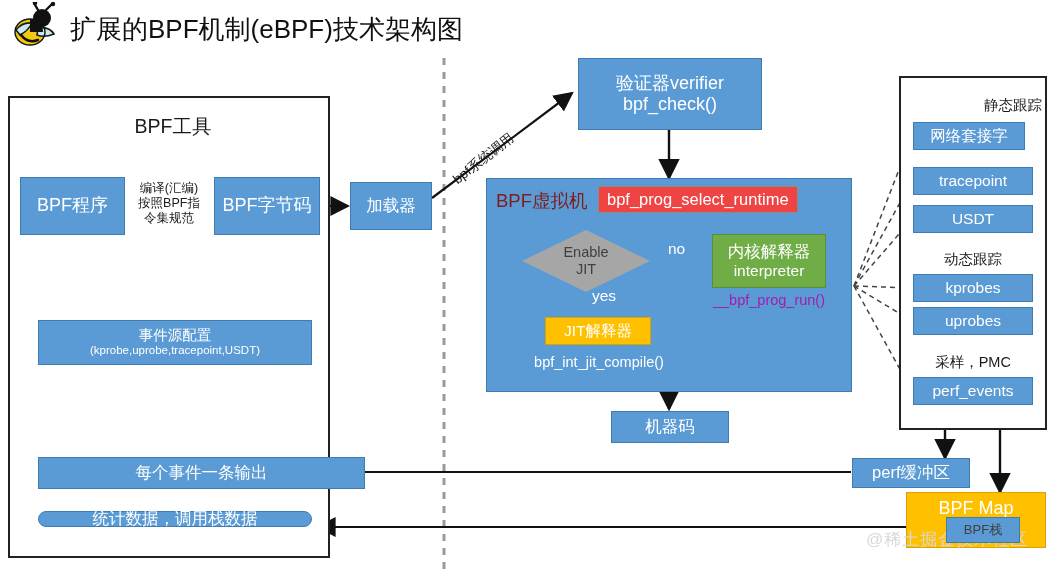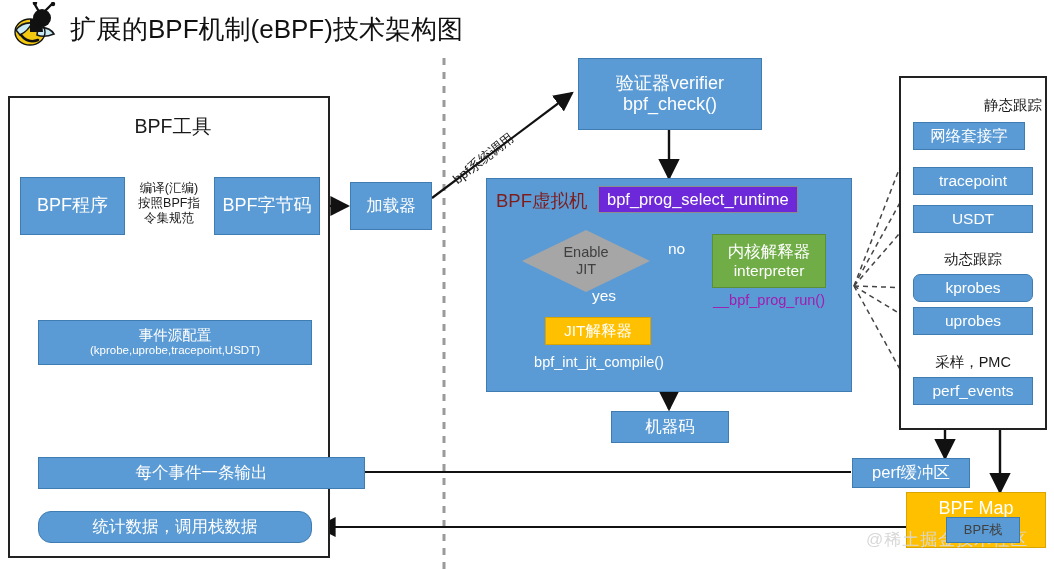--- a/index.html
+++ b/index.html
@@ -35,21 +35,21 @@
   .edge-label{position:absolute;color:#1a1a1a;text-align:center;line-height:1.2;}
   .rot{transform-origin:left top;white-space:nowrap;}
 
   .diamond{position:absolute;width:128px;height:62px;}
   .diamond .shape{position:absolute;inset:0;background:#A6A6A6;
         clip-path:polygon(50% 0,100% 50%,50% 100%,0 50%);}
   .diamond .txt{position:absolute;inset:0;display:flex;flex-direction:column;
         align-items:center;justify-content:center;color:#404040;font-size:14.5px;line-height:1.15;}
 
   .vmtitle{position:absolute;color:#7f1d1d;font-size:18.5px;white-space:nowrap;}
-  .chip{position:absolute;background:#6d28d9;color:#ffffff;font-size:16.5px;
+  .chip{position:absolute;background:#ef4444;color:#ffffff;font-size:16.5px;
         padding:3px 8px;border:1px solid #8C8C8C;white-space:nowrap;}
 
   .grouphdr{position:absolute;color:#1a1a1a;font-size:14.5px;white-space:nowrap;text-align:center;}
 
   .watermark{position:absolute;left:866px;top:528px;font-size:17px;color:#d8d8d8;
         white-space:nowrap;letter-spacing:1px;}
   .bpfstack{position:absolute;left:946px;top:517px;width:72px;height:24px;
         background:#5B9BD5;color:#404040;font-size:13px;display:flex;
         align-items:center;justify-content:center;border:1px solid #3E7CB1;}
 </style>
@@ -132,21 +132,21 @@
 
   <div class="node blue lbl-17" style="left:214px;top:177px;width:106px;height:58px;">BPF字节码</div>
 
   <div class="node blue" style="left:38px;top:320px;width:274px;height:45px;">
     <span class="lbl-14">事件源配置</span>
     <span class="lbl-small">(kprobe,uprobe,tracepoint,USDT)</span>
   </div>
 
   <div class="node blue lbl-16" style="left:38px;top:457px;width:327px;height:32px;">每个事件一条输出</div>
 
-  <div class="node blue lbl-16" style="left:38px;top:511px;width:274px;height:32px;border-radius:13px;">统计数据，调用栈数据</div>
+  <div class="node blue lbl-16" style="left:38px;top:511px;width:274px;height:16px;border-radius:13px;">统计数据，调用栈数据</div>
 
   <div class="node blue lbl-16" style="left:350px;top:182px;width:82px;height:48px;">加载器</div>
 
   <div class="edge-label lbl-13 rot" style="left:450px;top:175px;transform:rotate(-38deg);">bpf系统调用</div>
 
   <div class="node blue" style="left:578px;top:58px;width:184px;height:72px;">
     <span class="lbl-17">验证器verifier</span>
     <span class="lbl-17">bpf_check()</span>
   </div>
 
@@ -182,21 +182,21 @@
   <div class="node blue lbl-16" style="left:611px;top:411px;width:118px;height:32px;">机器码</div>
 
   <div class="node framed" style="left:899px;top:76px;width:148px;height:354px;"></div>
 
   <div class="grouphdr" style="left:899px;top:96px;width:148px;margin-left:40px;">静态跟踪</div>
   <div class="node blue lbl-15" style="left:913px;top:122px;width:112px;height:28px;">网络套接字</div>
   <div class="node blue lbl-15" style="left:913px;top:167px;width:120px;height:28px;">tracepoint</div>
   <div class="node blue lbl-15" style="left:913px;top:205px;width:120px;height:28px;">USDT</div>
 
   <div class="grouphdr" style="left:899px;top:250px;width:148px;">动态跟踪</div>
-  <div class="node blue lbl-15" style="left:913px;top:274px;width:120px;height:28px;border-radius:7px;">kprobes</div>
+  <div class="node blue lbl-15" style="left:913px;top:274px;width:120px;height:28px;">kprobes</div>
   <div class="node blue lbl-15" style="left:913px;top:307px;width:120px;height:28px;">uprobes</div>
 
   <div class="grouphdr" style="left:899px;top:353px;width:148px;">采样，PMC</div>
   <div class="node blue lbl-15" style="left:913px;top:377px;width:120px;height:28px;">perf_events</div>
 
   <div class="node blue lbl-16" style="left:852px;top:458px;width:118px;height:30px;">perf缓冲区</div>
 
   <div class="node orange" style="left:906px;top:492px;width:140px;height:56px;justify-content:flex-start;padding-top:5px;">
     <span class="lbl-17">BPF Map</span>
   </div>

